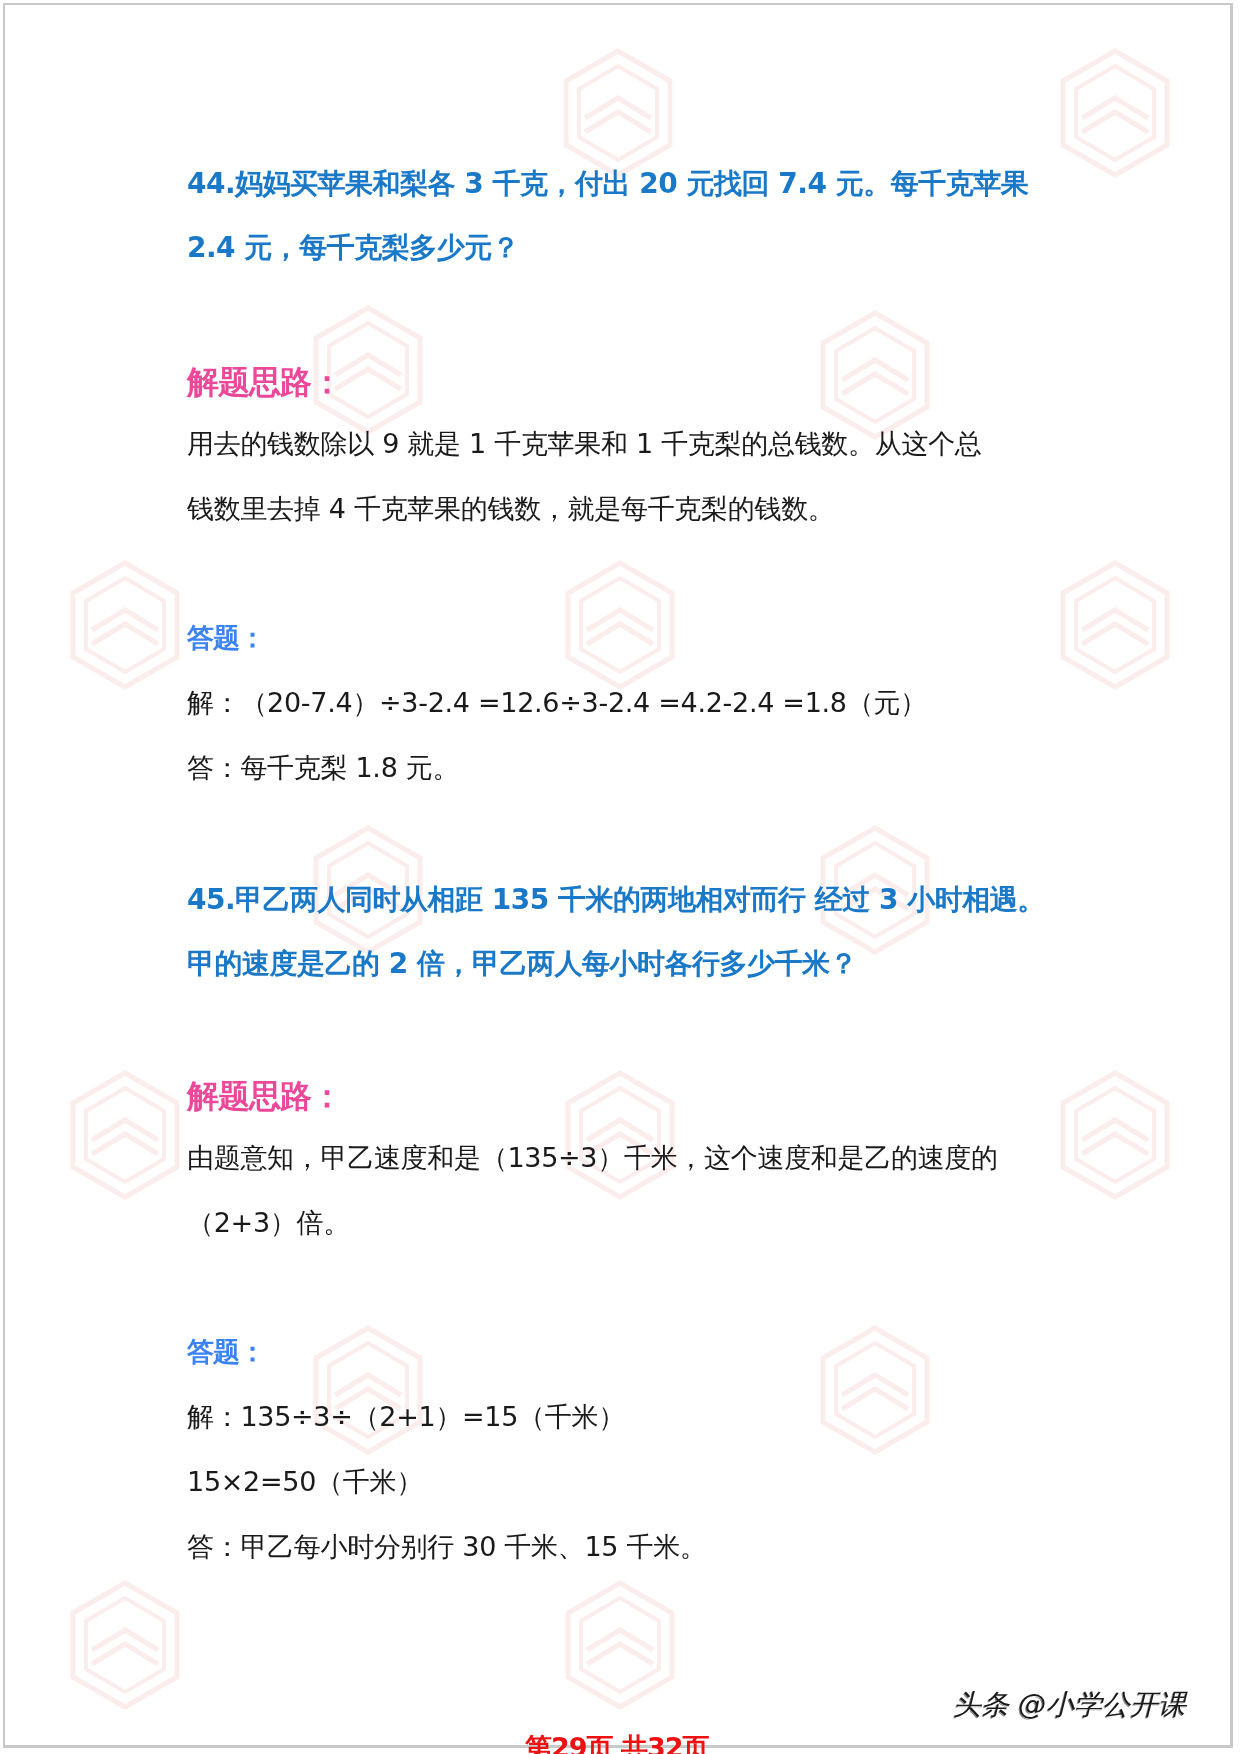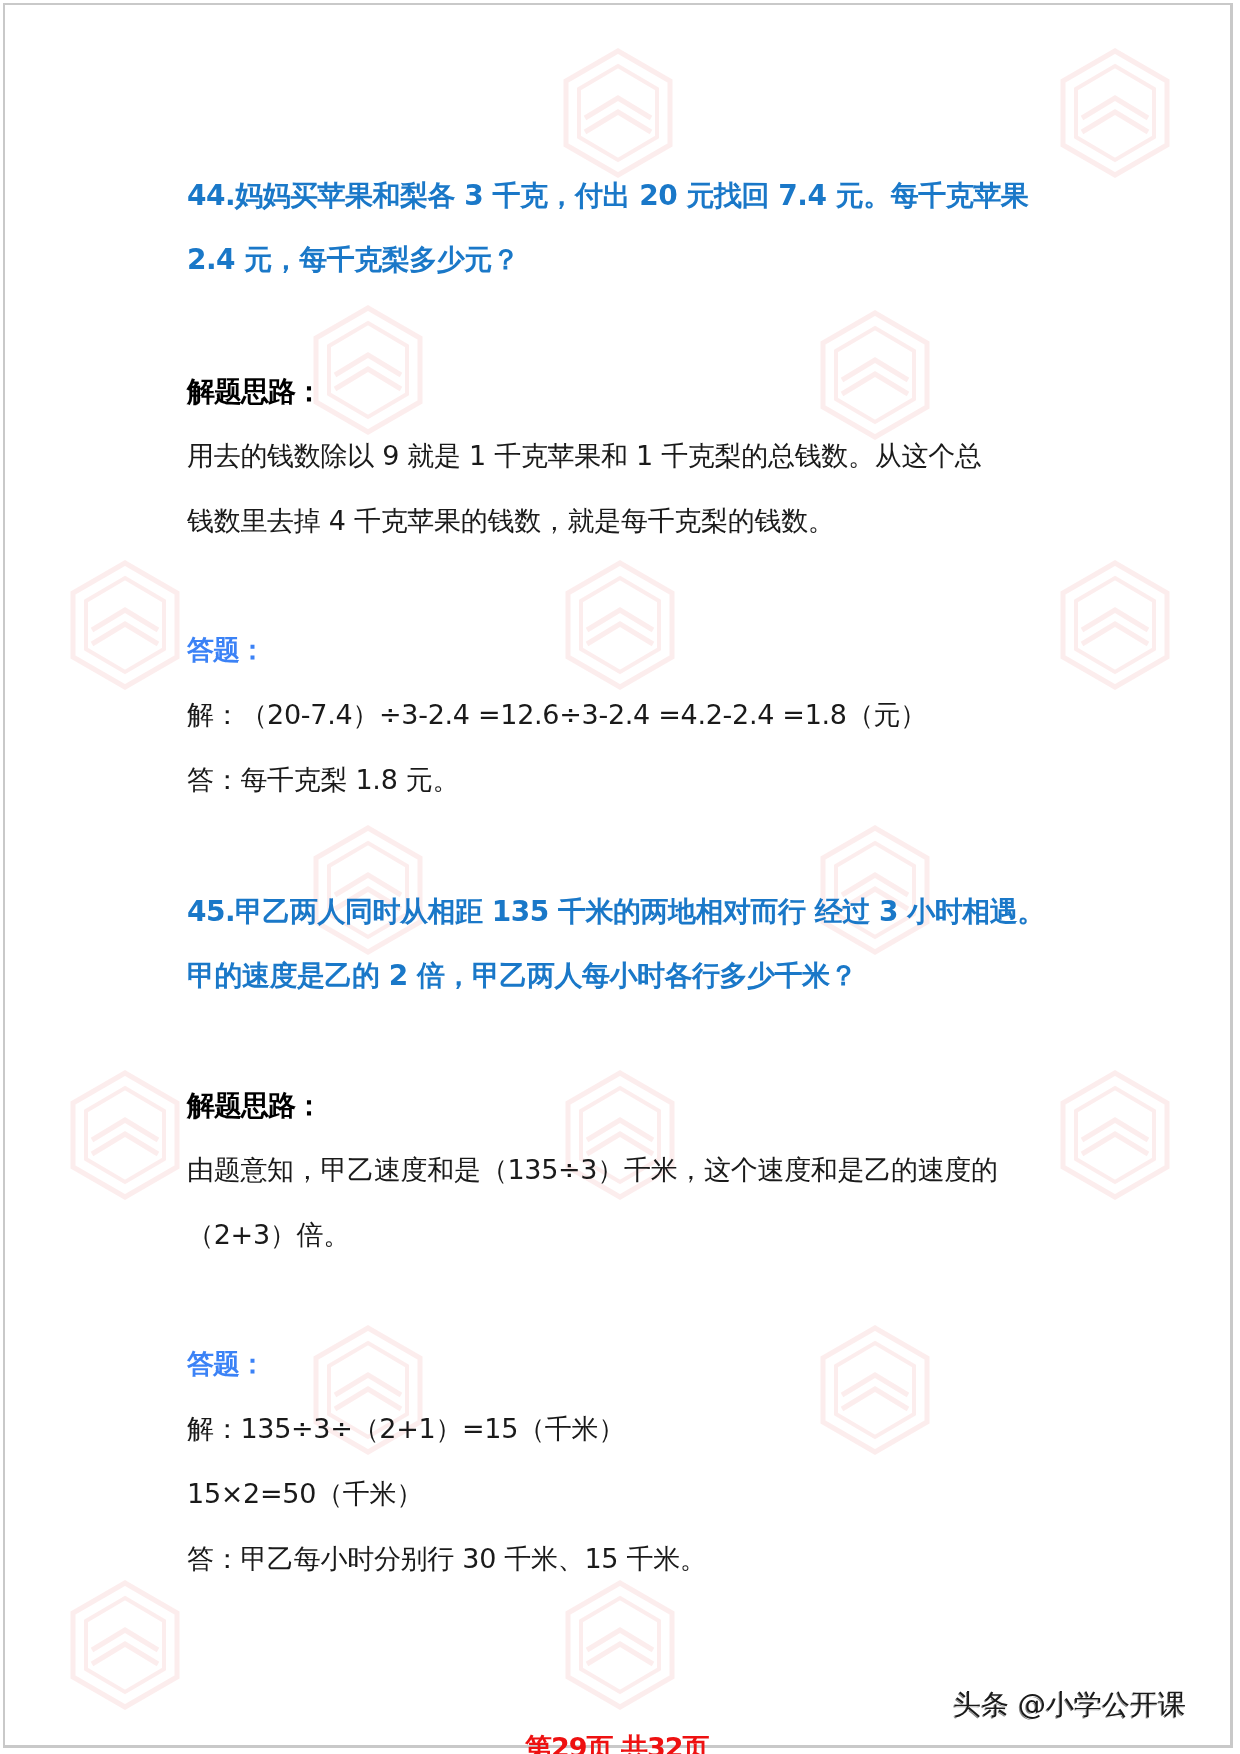--- a/index.html
+++ b/index.html
@@ -7,33 +7,34 @@
       width: 1240px; height: 1754px; position: relative; overflow: hidden;
       background: #ffffff;
       font-family: "DejaVu Sans", "Liberation Sans", sans-serif;
     }
     .page-frame {
       position: absolute; left: 3px; top: 3px; width: 1230px; height: 1745px;
       border: 2px solid #c9c9c9; border-right-width: 3px; border-bottom-width: 3px;
       box-sizing: border-box; background: #fff;
     }
     .wm { position: absolute; width: 110px; height: 130px; opacity: 0.09; }
-    .line { position: absolute; left: 187px; white-space: nowrap; line-height: 1; margin-top: 12px; }
+    .line { position: absolute; left: 187px; white-space: nowrap; line-height: 1; }
     .q { color: #1a78c8; font-weight: bold; font-size: 28px; letter-spacing: -0.5px; }
-    .h-orange { color: #000000; font-weight: bold; font-size: 28px; letter-spacing: -1px; }
+    .h-orange { color: #ec4899; font-weight: bold; font-size: 32px; letter-spacing: -1px; }
     .h-red { color: #3b82f6; font-weight: bold; font-size: 27px; letter-spacing: -1px; }
     .body { color: #1a1a1a; font-size: 27px; letter-spacing: -0.3px; }
     .pageno {
       position: absolute; left: 525px; top: 1686px; color: #ee1111;
       font-weight: bold; font-size: 27px; letter-spacing: -1px; white-space: nowrap; margin-top: 44px;
     }
     .credit {
       position: absolute; left: 953px; top: 1686px; color: #1a1a1a;
       font-size: 28px; white-space: nowrap;
       text-shadow: 1px 1px 0 #ffffff, -1px 1px 0 #888;
+      font-style: italic;
     }
   </style>
 </head>
 <body>
 
 <div class="page-frame"></div>
 
 <svg width="0" height="0" style="position:absolute">
   <defs>
     <g id="wmshape">

